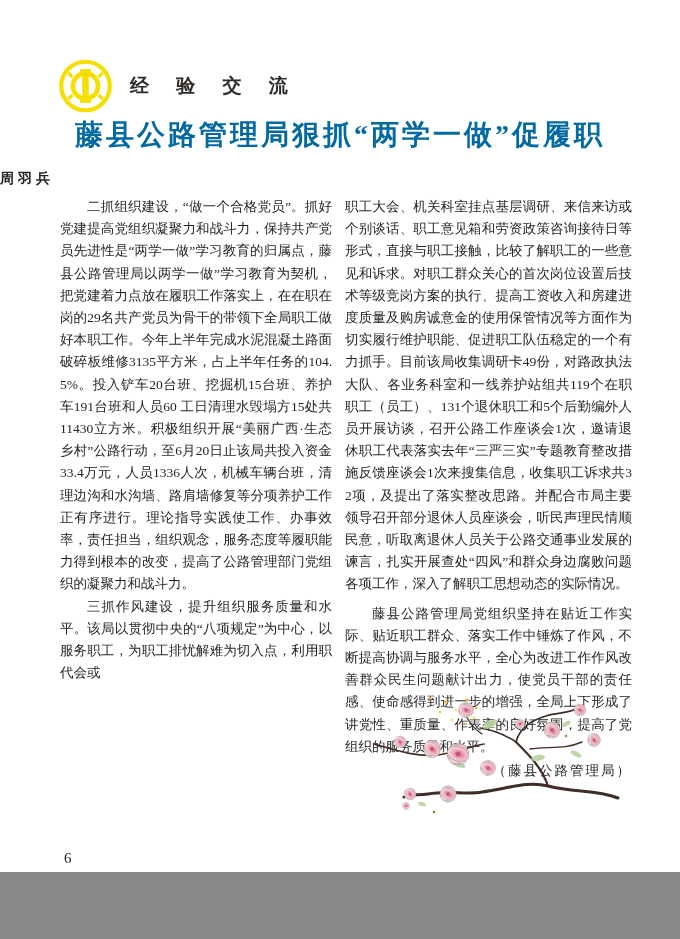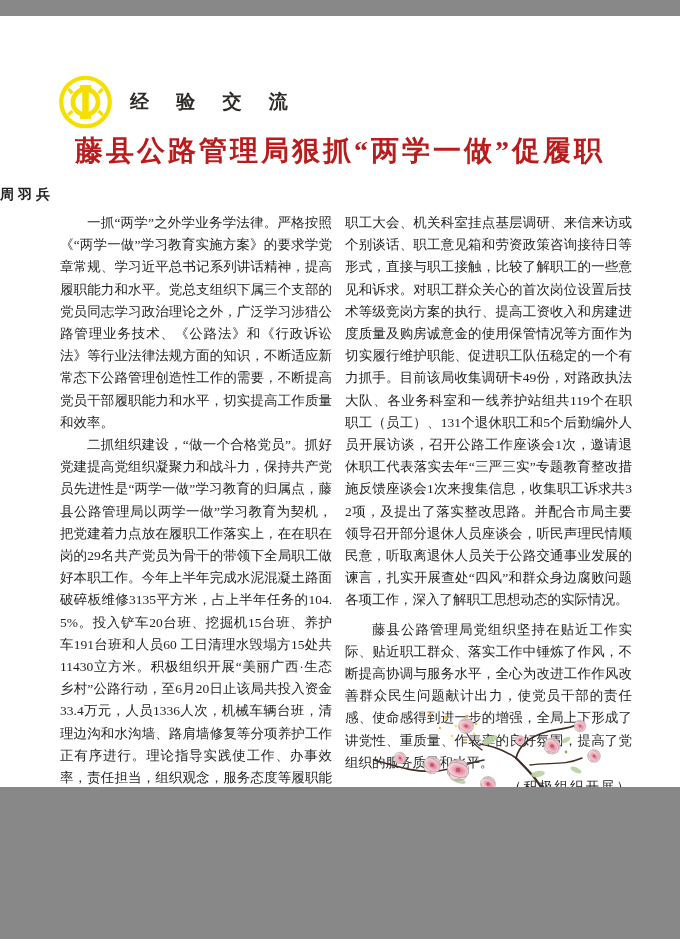--- a/index.html
+++ b/index.html
@@ -1,40 +1,40 @@
 <!DOCTYPE html>
 <html lang="zh"><head>
 <meta charset="utf-8">
 <style>
   html,body{margin:0;padding:0;background:#888;}
   .page{
     position:relative;
-    width:680px;height:771px;
-    margin:16px auto;
+    width:680px;height:872px;
+    margin:0 auto;
     background:#ffffff;
     font-family:"Liberation Serif", serif;
     color:#1f1f1f;
     overflow:hidden;
   }
   
   .header{
     position:absolute;top:58px;left:57px;
     display:flex;align-items:center;gap:16px;
   }
   .logo{width:57px;height:56px;display:block;}
   .section-label{
     font-family:"Liberation Sans", sans-serif;
     font-size:19px;font-weight:bold;color:#2e2b28;
     letter-spacing:11px;white-space:nowrap;
   }
   
   .title{
     position:absolute;top:116px;left:0;width:100%;
     margin:0;text-align:center;
-    font-size:28px;font-weight:bold;color:#b91c1c;
+    font-size:28px;font-weight:bold;color:#0369a1;
     letter-spacing:3px;white-space:nowrap;
   }
   .author{
     position:absolute;top:170px;left:0;width:100%;
     text-align:left;font-size:14px;font-weight:bold;color:#222;
     letter-spacing:4px;
   }
   
   .columns{
     position:absolute;top:196px;left:60px;width:572px;
@@ -78,28 +78,27 @@
 
     </svg>
     <span class="section-label">经 验 交 流</span>
   </div>
 
   <h1 class="title">藤县公路管理局狠抓“两学一做”促履职</h1>
   <div class="author">周羽兵</div>
 
   <div class="columns">
     <div class="col col-left">
-      <p class="p-indent">一抓“两学”之外学业务学法律。严格按照《“两学一做”学习教育实施方案》的要求学党章常规、学习近平总书记系列讲话精神，提高履职能力和水平。党总支组织下属三个支部的党员同志学习政治理论之外，广泛学习涉猎公路管理业务技术、《公路法》和《行政诉讼法》等行业法律法规方面的知识，不断适应新常态下公路管理创造性工作的需要，不断提高党员干部履职能力和水平，切实提高工作质量和效率。</p>
       <p class="p-indent">二抓组织建设，“做一个合格党员”。抓好党建提高党组织凝聚力和战斗力，保持共产党员先进性是“两学一做”学习教育的归属点，藤县公路管理局以两学一做”学习教育为契机，把党建着力点放在履职工作落实上，在在职在岗的29名共产党员为骨干的带领下全局职工做好本职工作。今年上半年完成水泥混凝土路面破碎板维修3135平方米，占上半年任务的104.5%。投入铲车20台班、挖掘机15台班、养护车191台班和人员60 工日清理水毁塌方15处共11430立方米。积极组织开展“美丽广西·生态乡村”公路行动，至6月20日止该局共投入资金33.4万元，人员1336人次，机械车辆台班，清理边沟和水沟墙、路肩墙修复等分项养护工作正有序进行。理论指导实践使工作、办事效率，责任担当，组织观念，服务态度等履职能力得到根本的改变，提高了公路管理部门党组织的凝聚力和战斗力。</p>
       <p class="p-indent">三抓作风建设，提升组织服务质量和水平。该局以贯彻中央的“八项规定”为中心，以服务职工，为职工排忧解难为切入点，利用职代会或</p>
     </div>
     <div class="col col-right">
       <p>职工大会、机关科室挂点基层调研、来信来访或个别谈话、职工意见箱和劳资政策咨询接待日等形式，直接与职工接触，比较了解职工的一些意见和诉求。对职工群众关心的首次岗位设置后技术等级竞岗方案的执行、提高工资收入和房建进度质量及购房诚意金的使用保管情况等方面作为切实履行维护职能、促进职工队伍稳定的一个有力抓手。目前该局收集调研卡49份，对路政执法大队、各业务科室和一线养护站组共119个在职职工（员工）、131个退休职工和5个后勤编外人员开展访谈，召开公路工作座谈会1次，邀请退休职工代表落实去年“三严三实”专题教育整改措施反馈座谈会1次来搜集信息，收集职工诉求共32项，及提出了落实整改思路。并配合市局主要领导召开部分退休人员座谈会，听民声理民情顺民意，听取离退休人员关于公路交通事业发展的谏言，扎实开展查处“四风”和群众身边腐败问题各项工作，深入了解职工思想动态的实际情况。</p>
       <p class="p-indent p-space">藤县公路管理局党组织坚持在贴近工作实际、贴近职工群众、落实工作中锤炼了作风，不断提高协调与服务水平，全心为改进工作作风改善群众民生问题献计出力，使党员干部的责任感、使命感得到进一步的增强，全局上下形成了讲党性、重质量、作表率的良好氛围，提高了党组织的服务质量和水平。</p>
-      <p class="attribution">（积极组织开展）</p>
+      <p class="attribution">（藤县公路管理局）</p>
     </div>
   </div>
 
   <svg class="flower" viewBox="0 0 272 126" aria-hidden="true">
     <defs>
       <radialGradient id="petal" cx="50%" cy="55%" r="60%">
         <stop offset="0%" stop-color="#d96a85"></stop>
         <stop offset="45%" stop-color="#eda8b8"></stop>
         <stop offset="100%" stop-color="#fdf4f5"></stop>
       </radialGradient>

